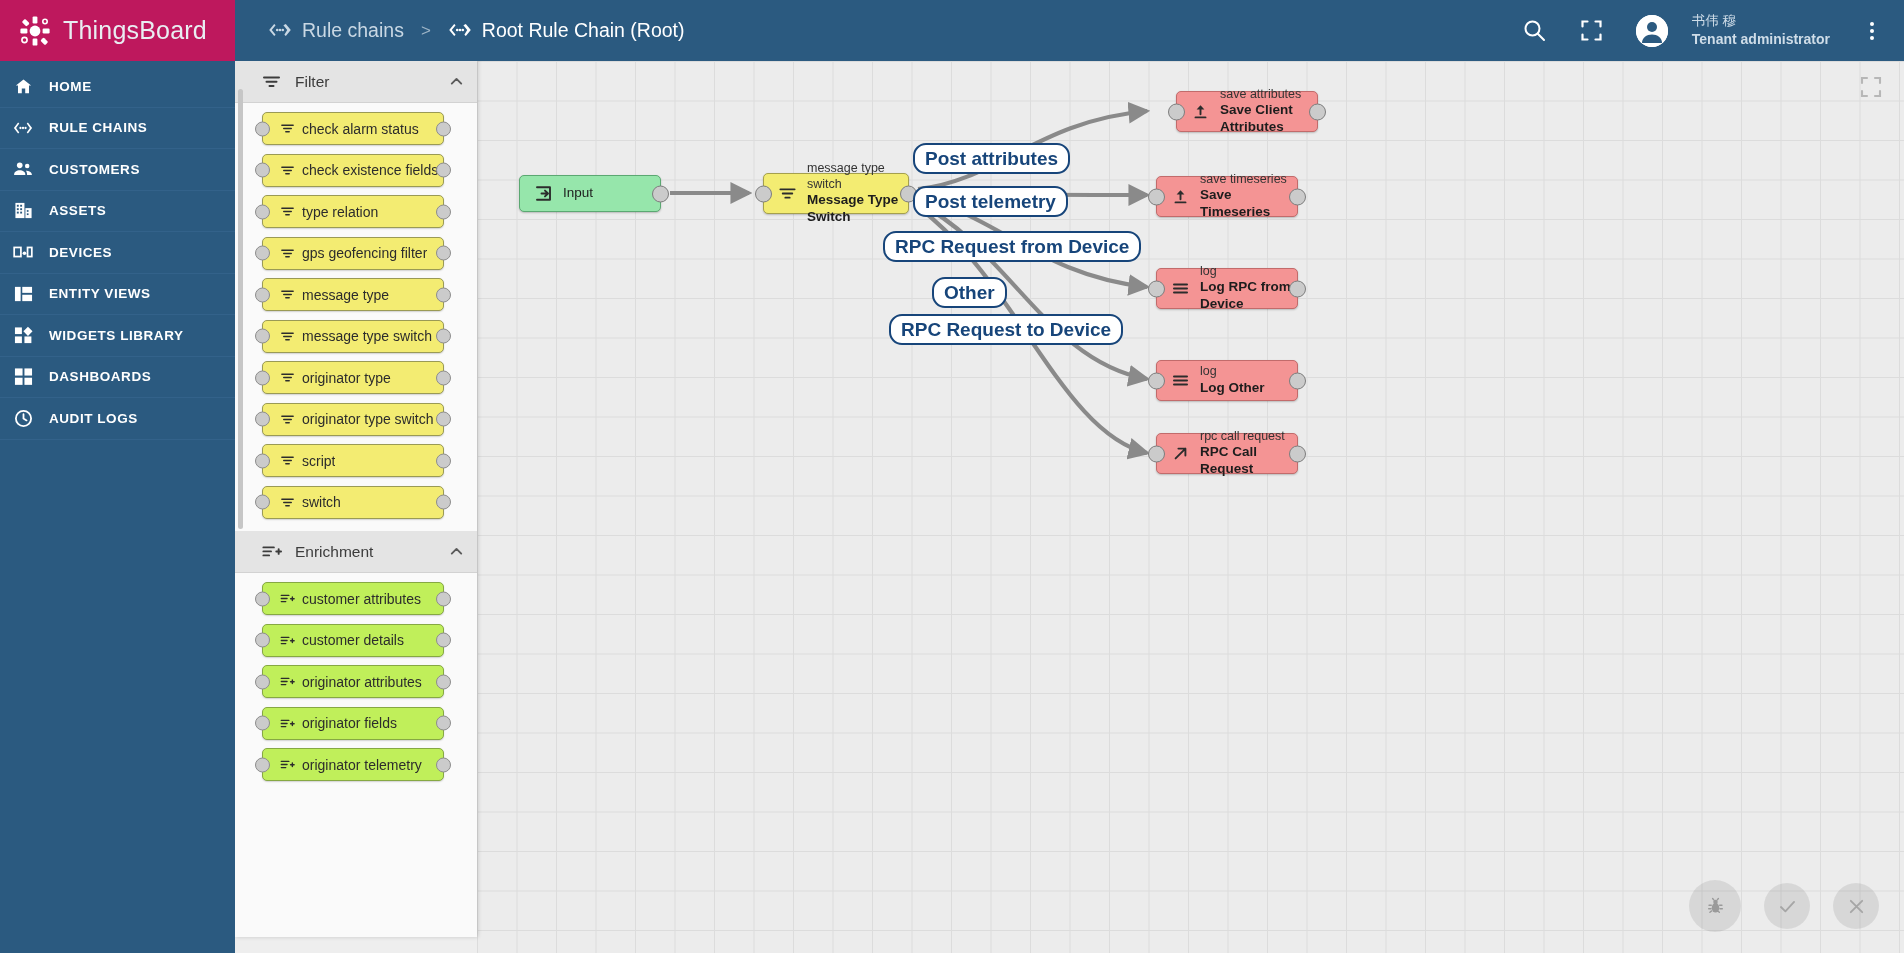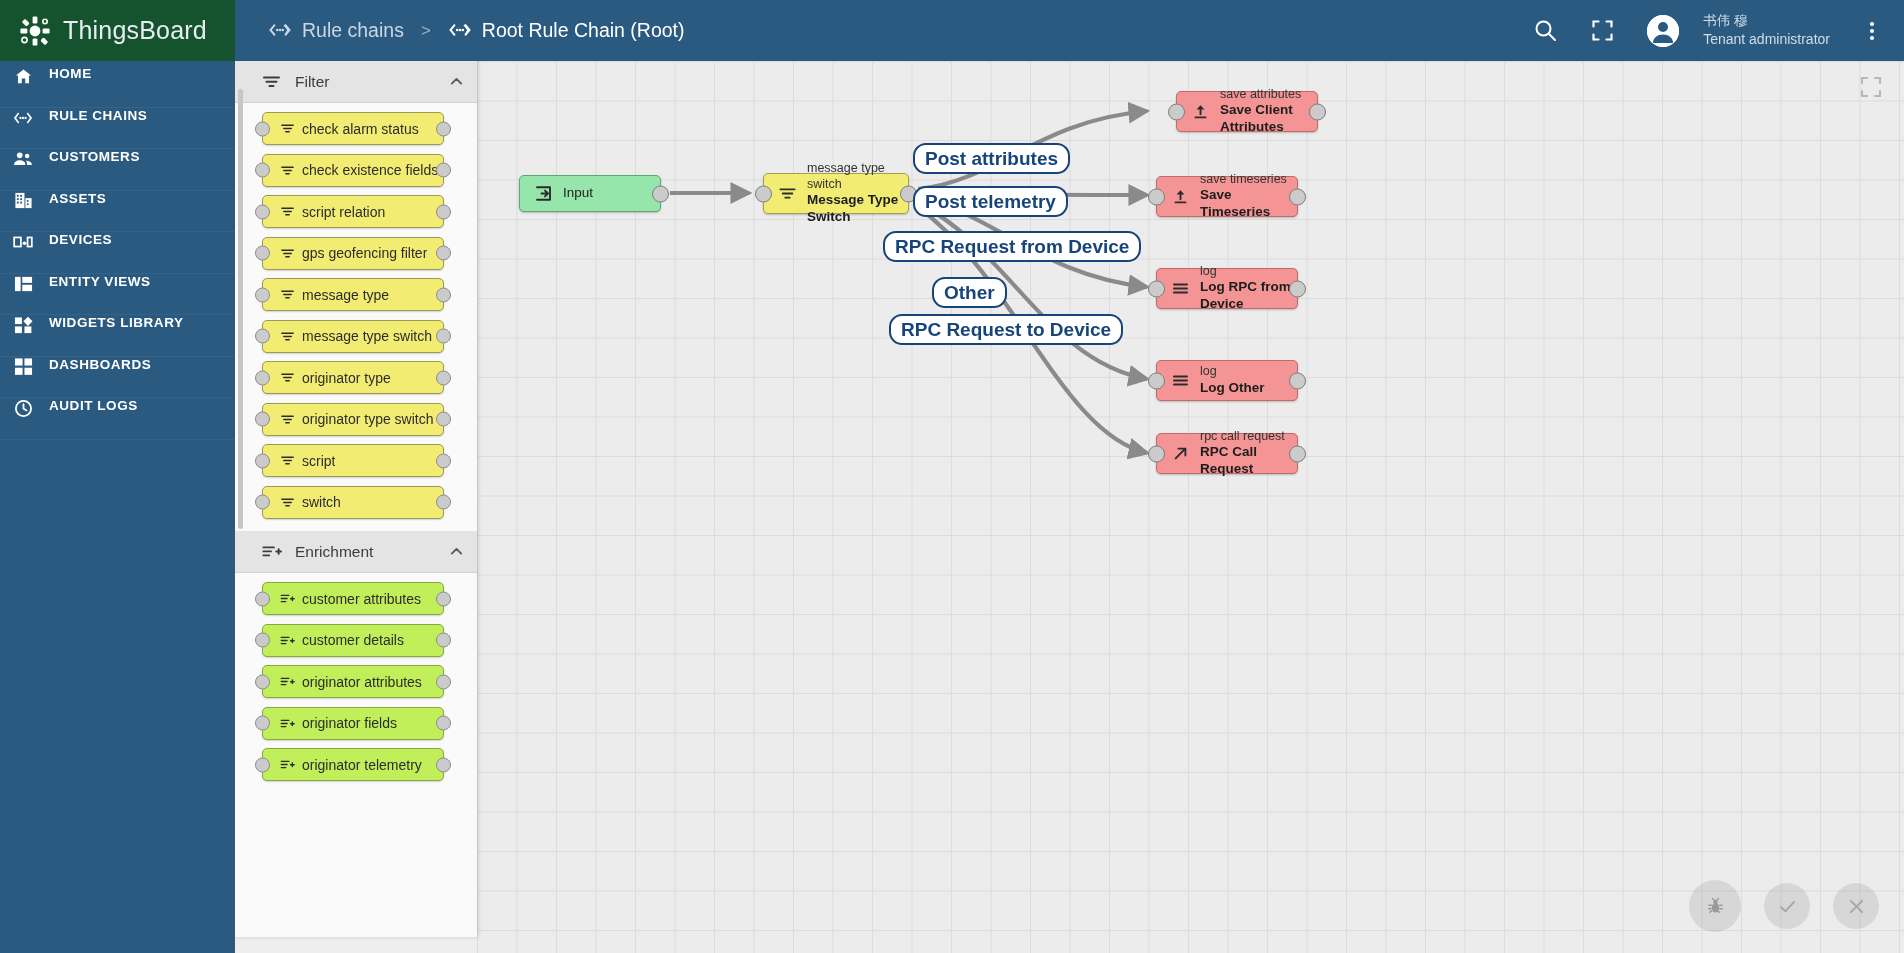--- a/index.html
+++ b/index.html
@@ -15,29 +15,29 @@
   .sidenav {
     width: 235px; height: 953px;
     background: #2b5a80;
     flex: 0 0 235px;
     display: flex; flex-direction: column;
     position: relative; z-index: 30;
   }
   .brand {
     height: 61px; display: flex; align-items: center;
     padding-left: 18px; gap: 11px;
-    background: #14532d;
+    background: #be185d;
   }
   .brand-logo { width: 34px; height: 34px; flex: 0 0 34px; }
   .brand-name {
     color: #e9eef2; font-size: 25px; letter-spacing: .2px;
   }
   .nav-list { padding-top: 5px; }
   .nav-item {
-    height: 41.5px; display: flex; align-items: flex-start;
+    height: 41.5px; display: flex; align-items: center;
     padding-left: 13px; gap: 16px;
     color: #ffffff; font-size: 13.5px; font-weight: bold;
     letter-spacing: .55px; cursor: pointer;
     border-bottom: 1px solid #33628a;
   }
   .nav-ic { width: 20px; height: 20px; flex: 0 0 20px; display: flex; align-items: center; justify-content: center; }
   .nav-ic svg { display: block; }
 
   
   .libpanel {
@@ -130,21 +130,21 @@
     margin-left: auto; display: flex; align-items: center;
     gap: 32px; padding-right: 22px;
   }
   .top-ic { width: 25px; height: 25px; cursor: pointer; }
   .avatar {
     width: 32px; height: 32px; border-radius: 50%;
     background: #ffffff; display: flex; align-items: center; justify-content: center;
   }
   .userinfo { line-height: 1.32; margin-left: -8px; }
   .user-name { color: #cfdde8; font-size: 13.5px; }
-  .user-role { color: #cfdde8; font-size: 14px; }
+  .user-role { color: #cfdde8; font-size: 14px; font-weight: bold; }
   .dots-ic { width: 20px; height: 24px; cursor: pointer; }
 
   
   .canvas {
     position: absolute; left: 477px; top: 61px;
     width: 1427px; height: 892px;
     background-color: #ececec;
     background-image:
       linear-gradient(to right, #dcdcdc 1px, transparent 1px),
       linear-gradient(to bottom, #dcdcdc 1px, transparent 1px);
@@ -382,21 +382,21 @@
                 <path d="M2 4.5h12M4 8h8M6.2 11.5h3.6"></path>
               </svg></span>
             <span class="n-lbl">check existence fields</span>
           </div>
           <div class="lib-node filter">
             <span class="dot-l"></span>
             <span class="dot-r"></span>
             <span class="n-ic"><svg viewBox="0 0 16 16" width="15" height="15" stroke="#2c2c2c" stroke-width="1.6" stroke-linecap="round">
                 <path d="M2 4.5h12M4 8h8M6.2 11.5h3.6"></path>
               </svg></span>
-            <span class="n-lbl">script relation</span>
+            <span class="n-lbl">type relation</span>
           </div>
           <div class="lib-node filter">
             <span class="dot-l"></span>
             <span class="dot-r"></span>
             <span class="n-ic"><svg viewBox="0 0 16 16" width="15" height="15" stroke="#2c2c2c" stroke-width="1.6" stroke-linecap="round">
                 <path d="M2 4.5h12M4 8h8M6.2 11.5h3.6"></path>
               </svg></span>
             <span class="n-lbl">gps geofencing filter</span>
           </div>
           <div class="lib-node filter">

